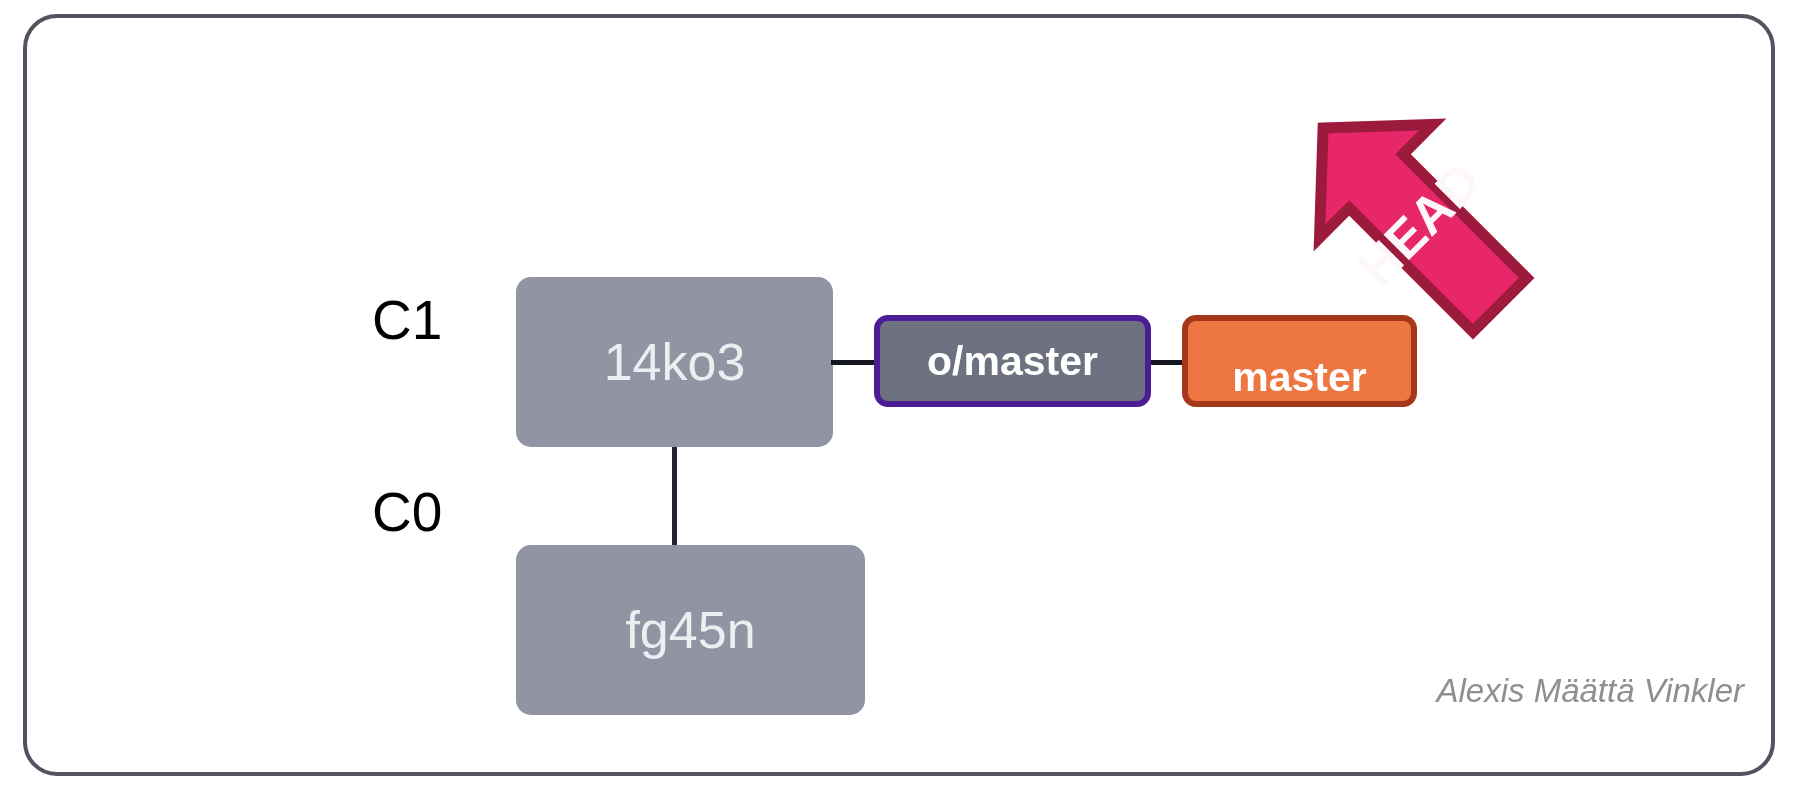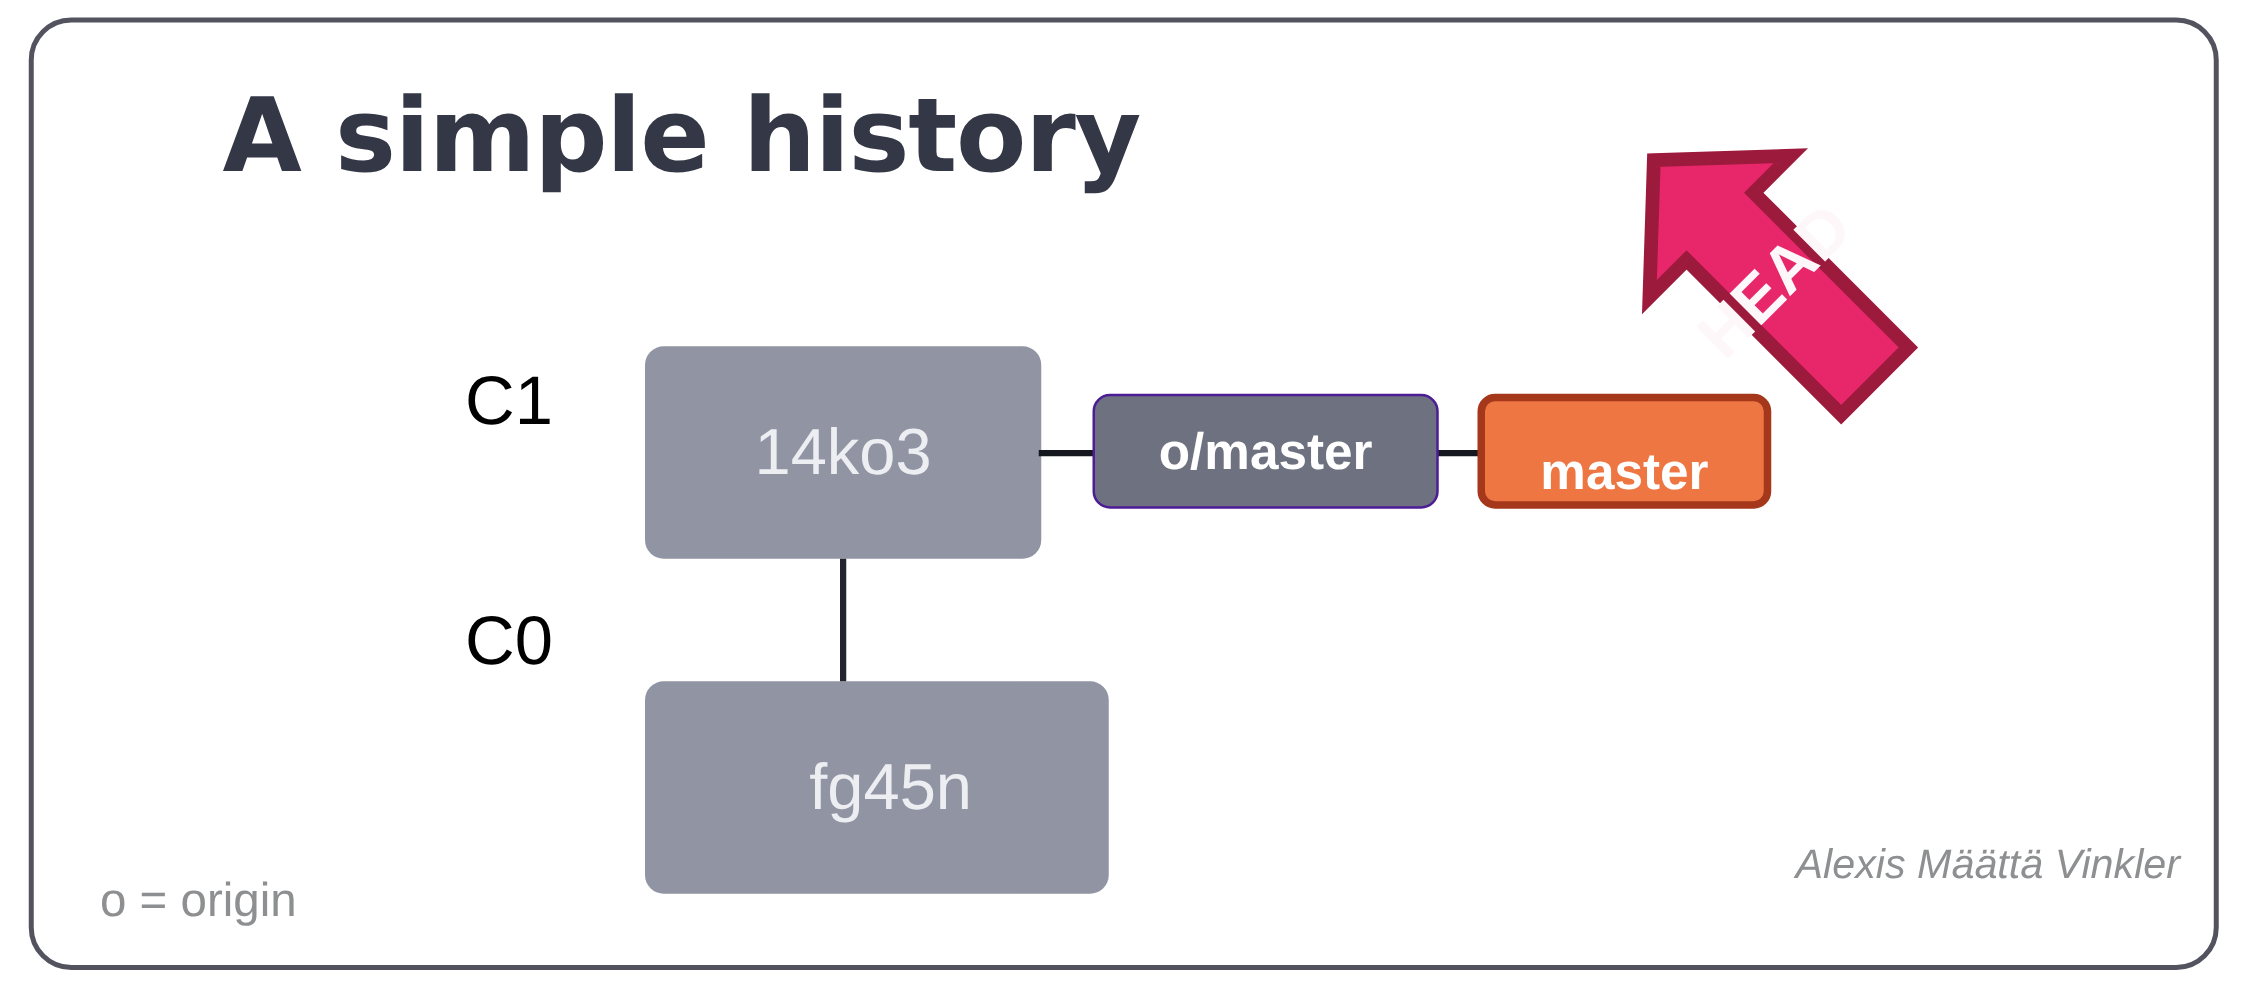--- a/index.html
+++ b/index.html
@@ -62,21 +62,21 @@
     background: #9094a3;
     border-radius: 15px;
     display: flex;
     align-items: center;
     justify-content: center;
     color: #eceef2;
     font-size: 52px;
     font-family: "Liberation Sans", sans-serif;
   }
   #node-c1 { left: 516px; top: 277px; width: 317px; height: 170px; }
-  #node-c0 { left: 516px; top: 545px; width: 349px; height: 170px; padding-left: 22px; }
+  #node-c0 { left: 516px; top: 545px; width: 349px; height: 170px; }
 
   
   .connector-vertical {
     position: absolute;
     left: 672px;
     top: 447px;
     width: 5px;
     height: 98px;
     background: #22242f;
   }
@@ -102,21 +102,21 @@
     font-size: 41px;
     font-weight: bold;
     color: #ffffff;
     box-sizing: border-box;
     white-space: nowrap;
   }
   #badge-omaster {
     left: 874px; top: 315px;
     width: 277px; height: 92px;
     background: #6e7280;
-    border: 2px solid #4c1d95;
+    border: 6px solid #4c1d95;
   }
   #badge-master {
     left: 1182px; top: 315px;
     width: 235px; height: 92px;
     background: #ee7643;
     border: 6px solid #a5371a;
     align-items: flex-end;
   }
 
   
@@ -159,21 +159,20 @@
   #credit-author { top: 672px; }
   #credit-site   { top: 718px; text-decoration: underline; }
 </style>
 </head>
 <body>
 
 <div id="slide">
 
   <div class="frame"></div>
 
-  <div class="title">A simple history</div>
 
   <div class="commit-label" id="label-c1">C1</div>
 
   <div class="commit-node" id="node-c1">
     <span>14ko3</span>
   </div>
 
   <div class="commit-label" id="label-c0">C0</div>
 
   <div class="commit-node" id="node-c0">
@@ -197,18 +196,17 @@
   <div class="head-arrow">
     <svg width="300" height="240" viewBox="0 0 300 240">
 
       <g transform="rotate(45 150 120)">
         <polygon points="20,120 95,40 95,82 270,82 270,158 95,158 95,200" fill="#e8276b" stroke="#9c1a3c" stroke-width="11" stroke-linejoin="miter"></polygon>
       </g>
       <text class="head-text" x="160" y="140" text-anchor="middle" transform="rotate(-45 160 130)">HEAD</text>
     </svg>
   </div>
 
-  <div class="legend">o = origin</div>
 
   <div class="credit" id="credit-author">Alexis Määttä Vinkler</div>
 
 
 </div>
 
 </body></html>

